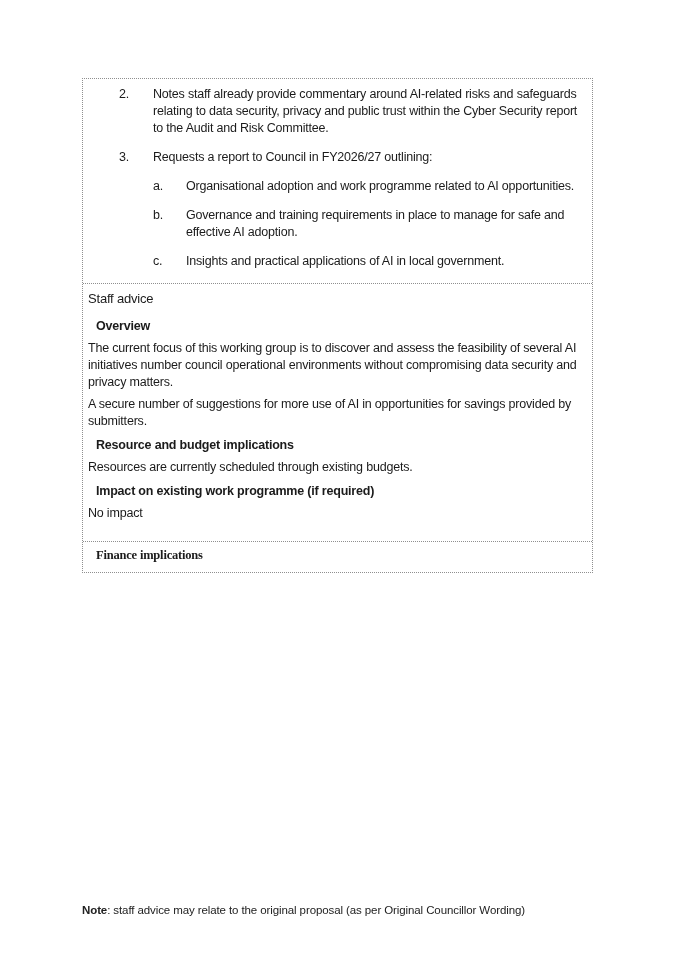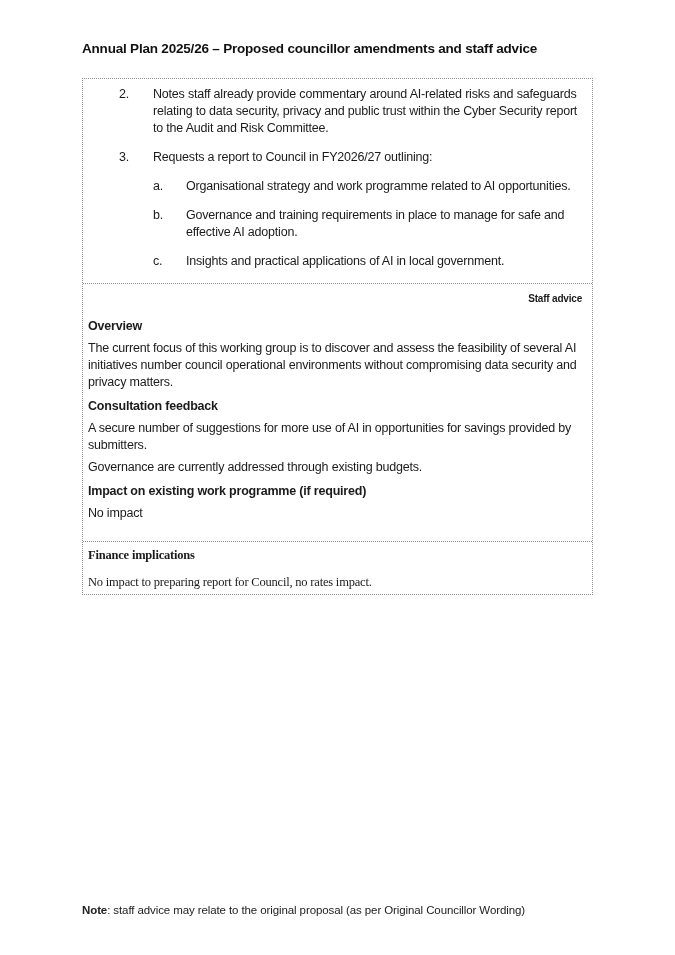--- a/index.html
+++ b/index.html
@@ -45,28 +45,27 @@
   .oli { display: flex; margin: 0 0 12px 0; }
   .oli:last-child { margin-bottom: 0; }
   .oli .marker { flex: 0 0 34px; }
   .oli.sub { margin-left: 34px; }
   .oli.sub .marker { flex: 0 0 33px; }
   .oli .txt { flex: 1 1 auto; }
 
   
   .staff { padding: 6px 10px 11px 5px; }
   .cell-heading {
-    font-weight: bold;
-    font-size: 10px;
+    font-weight: normal;
+    font-size: 13px;
     margin: 0 0 11px 0;
-    text-align: right;
   }
   .sec-heading {
     font-weight: bold;
-    margin: 7px 0 5px 0;
+    margin: 7px 0 5px 8px;
   }
   .para { margin: 0 0 5px 0; }
   .para:last-child { margin-bottom: 8px; }
 
   
   .finance { padding: 5px 10px 3px 5px; font-family: Liberation Serif, serif; }
   .finance .para { margin: 10px 0 0 0; }
 
   .footer-note {
     position: absolute;
@@ -77,64 +76,62 @@
     letter-spacing: -0.1px;
     color: #222222;
   }
   .footer-note b { font-weight: bold; }
 </style>
 </head>
 <body>
 
 <div class="page">
 
-  <h1 class="doc-title">Annual Plan 2025/26 – Proposed councillor amendments and staff advice</h1>
 
   <div class="doc-table">
 
     <div class="row amendments">
       <div class="oli">
         <span class="marker">2.</span>
         <span class="txt">Notes staff already provide commentary around AI-related risks and safeguards relating to data security, privacy and public trust within the Cyber Security report to the Audit and Risk Committee.</span>
       </div>
       <div class="oli">
         <span class="marker">3.</span>
         <span class="txt">Requests a report to Council in FY2026/27 outlining:</span>
       </div>
       <div class="oli sub">
         <span class="marker">a.</span>
-        <span class="txt">Organisational strategy and work programme related to AI opportunities.</span>
+        <span class="txt">Organisational adoption and work programme related to AI opportunities.</span>
       </div>
       <div class="oli sub">
         <span class="marker">b.</span>
         <span class="txt">Governance and training requirements in place to manage for safe and effective AI adoption.</span>
       </div>
       <div class="oli sub">
         <span class="marker">c.</span>
         <span class="txt">Insights and practical applications of AI in local government.</span>
       </div>
     </div>
 
     <div class="row staff">
       <div class="cell-heading">Staff advice</div>
 
       <div class="sec-heading">Overview</div>
       <p class="para">The current focus of this working group is to discover and assess the feasibility of several AI initiatives number council operational environments without compromising data security and privacy matters.</p>
 
-      <div class="sec-heading">Consultation feedback</div>
       <p class="para">A secure number of suggestions for more use of AI in opportunities for savings provided by submitters.</p>
 
-      <p class="para">Governance are currently addressed through existing budgets.</p>
+      <div class="sec-heading">Resource and budget implications</div>
+      <p class="para">Resources are currently scheduled through existing budgets.</p>
 
       <div class="sec-heading">Impact on existing work programme (if required)</div>
       <p class="para">No impact</p>
     </div>
 
     <div class="row finance">
       <div class="sec-heading" style="margin-top:0;">Finance implications</div>
-      <p class="para">No impact to preparing report for Council, no rates impact.</p>
     </div>
 
   </div>
 
   <p class="footer-note"><b>Note</b><span>: staff advice may relate to the original proposal (as per Original Councillor Wording)</span></p>
 
 </div>
 
 </body></html>

